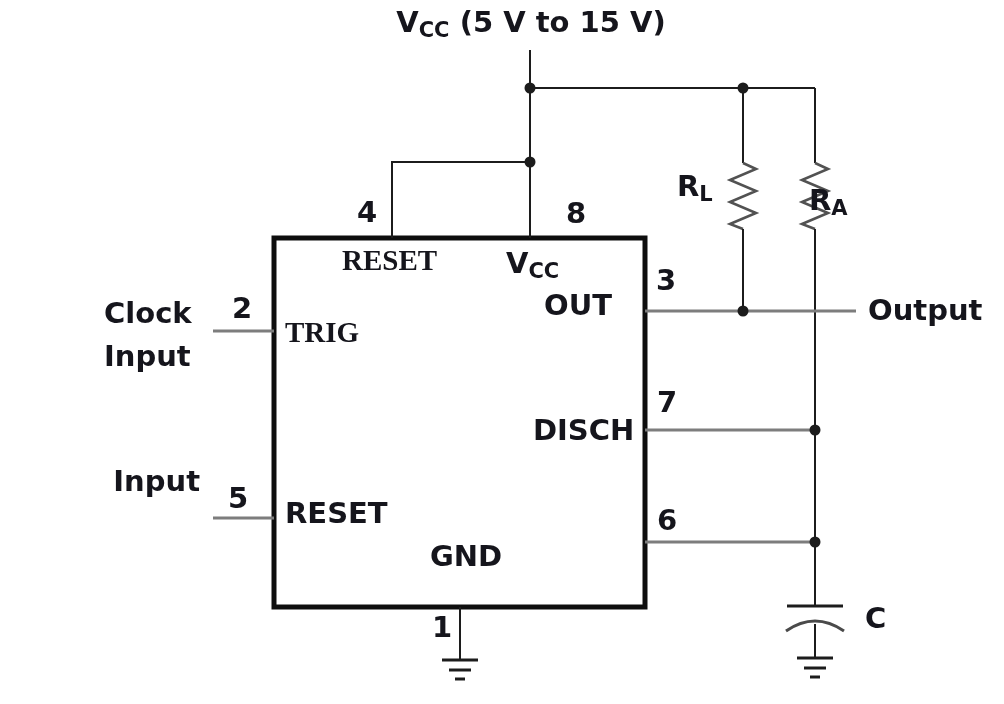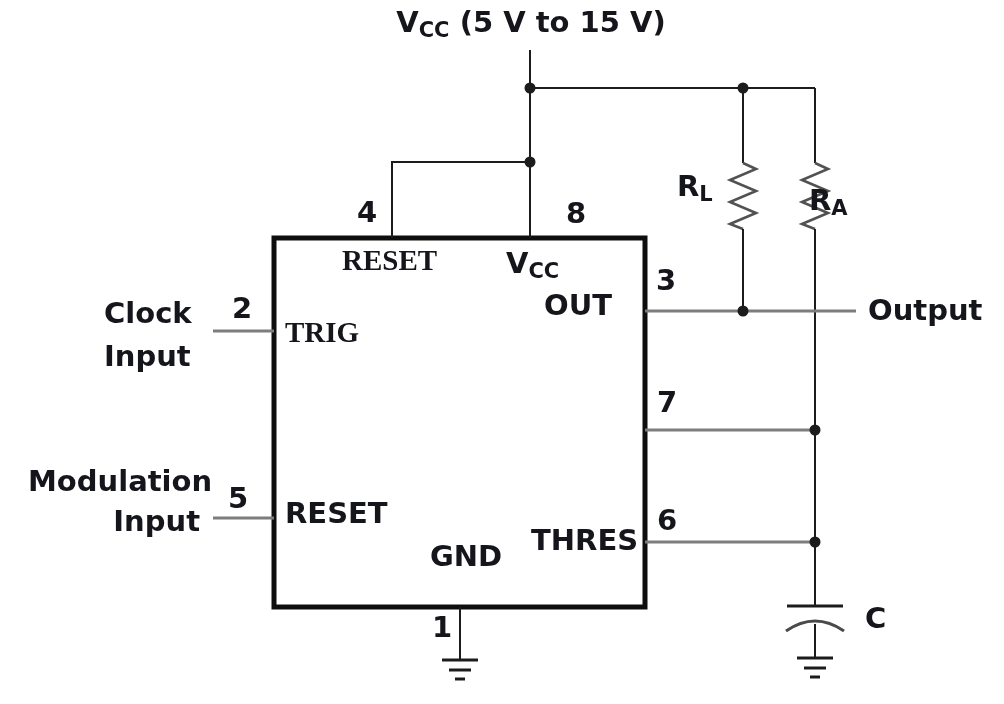--- a/index.html
+++ b/index.html
@@ -118,31 +118,30 @@
   <div class="lbl" style="left:657px; top:504px;">6</div>
   <div class="lbl" style="left:228px; top:482px;">5</div>
   <div class="lbl" style="left:432px; top:611px;">1</div>
 
   <div class="lbl" style="left:342px; top:244px;font-family:Liberation Serif, serif;">RESET</div>
   <div class="lbl" style="left:506px; top:247px;">
     <span>V</span><span class="sub">CC</span>
   </div>
   <div class="lbl" style="left:285px; top:316px;font-family:Liberation Serif, serif;">TRIG</div>
   <div class="lbl" style="left:544px; top:289px;">OUT</div>
-  <div class="lbl" style="left:531px; top:524px;">THRES</div>
+  <div class="lbl" style="left:533px; top:414px;">DISCH</div>
   <div class="lbl" style="left:285px; top:497px;">RESET</div>
   <div class="lbl" style="left:430px; top:540px;">GND</div>
 
   <div class="lbl two-line clock-block" style="left:104px; top:292px;">
     <span>Clock</span>
     <span>Input</span>
   </div>
 
   <div class="lbl two-line mod-block" style="left:28px; top:461px;">
-    <span>Modulation</span>
     <span>Input</span>
   </div>
 
   <div class="lbl" style="left:868px; top:294px;">Output</div>
 
   <div class="lbl" style="left:677px; top:170px;">
     <span>R</span><span class="sub">L</span>
   </div>
   <div class="lbl" style="left:809px; top:184px;">
     <span>R</span><span class="sub">A</span>

